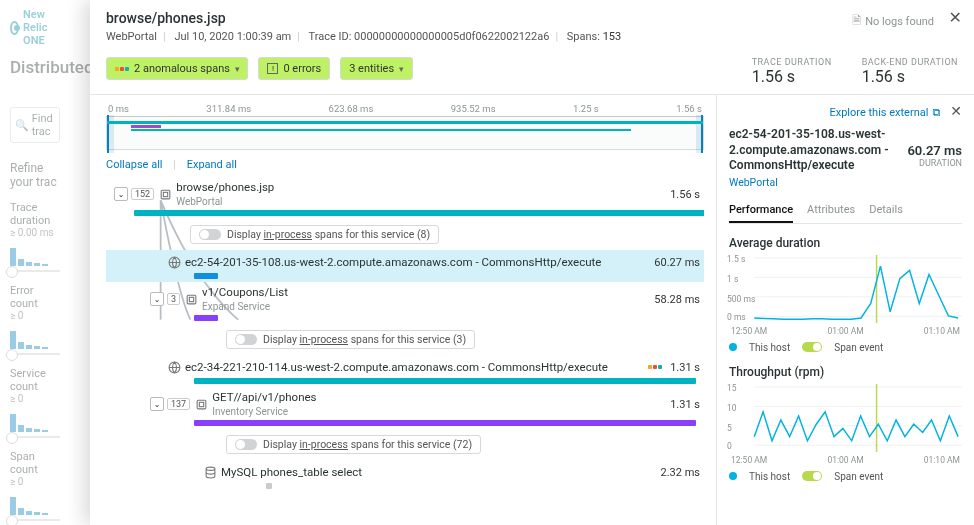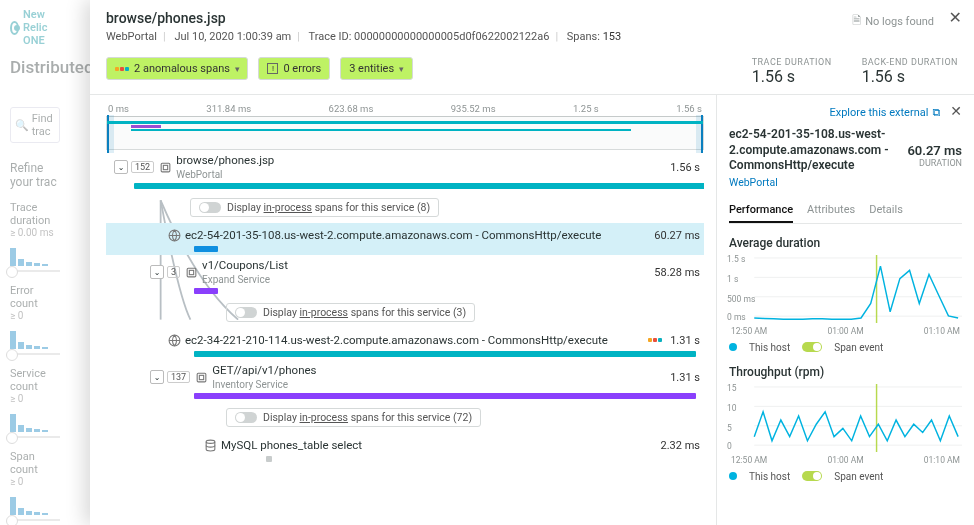--- a/index.html
+++ b/index.html
@@ -246,20 +246,25 @@
         <div class="handle r"></div>
         <div class="bar" style="left:0;width:100%;top:4px;"></div>
         <div class="bar pp" style="left:4%;width:5%;top:8px;"></div>
         <div class="bar" style="left:4%;width:84%;top:12px;height:2px;"></div>
         <svg viewBox="0 0 100 34" preserveAspectRatio="none">
           <path d="M9 14 L9 34" stroke="#b8bfc4" stroke-width="0.3" fill="none"></path>
           <path d="M9 14 Q12 30 14 34" stroke="#b8bfc4" stroke-width="0.3" fill="none"></path>
           <path d="M9 14 Q15 28 22 34" stroke="#b8bfc4" stroke-width="0.3" fill="none"></path>
         </svg>
       </div>
+      <div class="collap">
+        <a>Collapse all</a>
+        <span class="sep">|</span>
+        <a>Expand all</a>
+      </div>
       <div class="rows" id="rows">
           <div class="row">
             <div class="rowline" style="padding-left:8px">
               <span class="exp">⌄</span>
               <span class="cnt">152</span>
               <span class="ic">
                 <svg width="13" height="13" viewBox="0 0 24 24" fill="none" stroke="#777" stroke-width="2">
                   <rect x="4" y="4" width="16" height="16" rx="2"></rect>
                   <rect x="8" y="8" width="8" height="8"></rect>
                 </svg>

